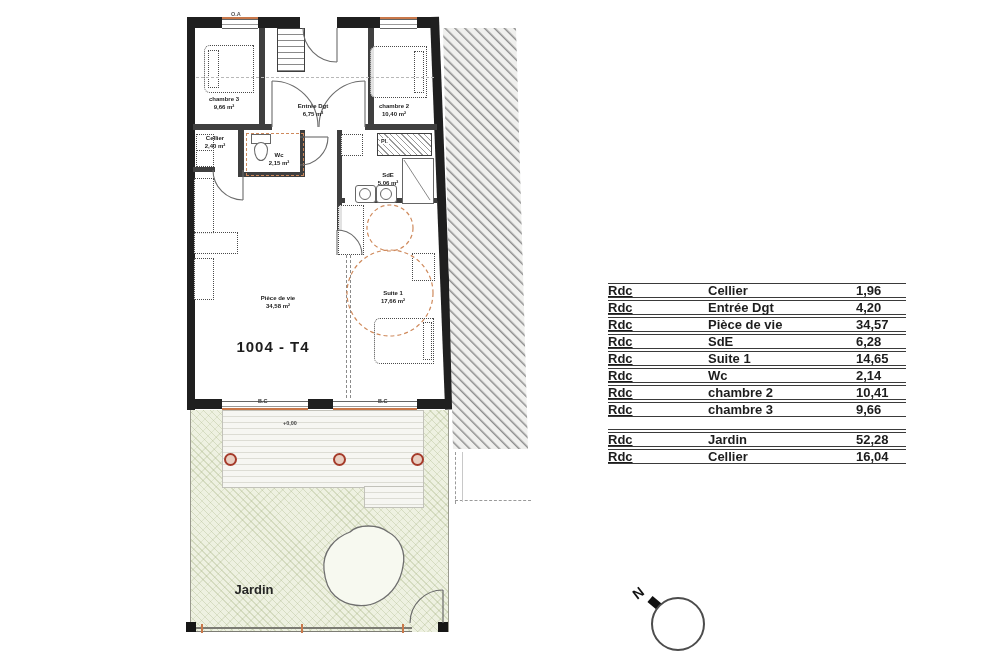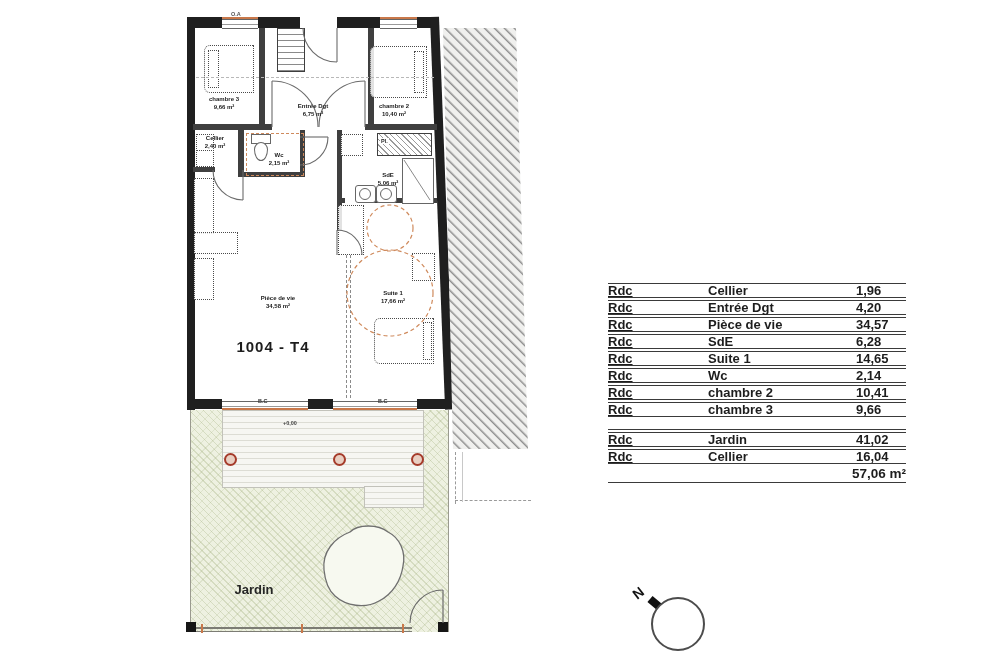--- a/index.html
+++ b/index.html
@@ -270,27 +270,26 @@
         <span class="c1">Rdc</span>
         <span class="c2">chambre 3</span>
         <span class="c3">9,66</span>
       </div>
     </div>
 
     <div class="sect2">
       <div class="trow">
         <span class="c1">Rdc</span>
         <span class="c2">Jardin</span>
-        <span class="c3">41,02</span>
+        <span class="c3">52,28</span>
       </div>
       <div class="trow">
         <span class="c1">Rdc</span>
         <span class="c2">Cellier</span>
         <span class="c3">16,04</span>
       </div>
-      <div class="totrow">57,06 m²</div>
     </div>
   </div>
 
   <div class="ncirc"></div>
   <div class="nlet">N</div>
 
 </div>
 
 </body></html>

